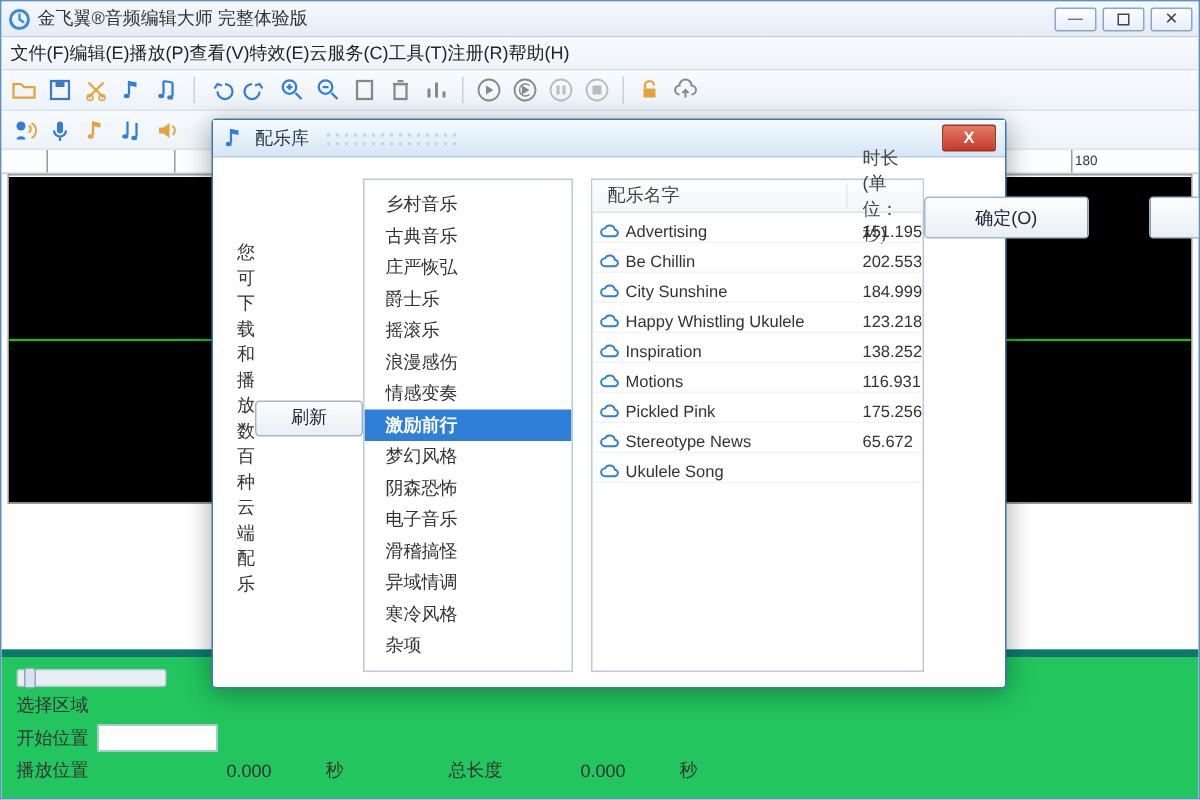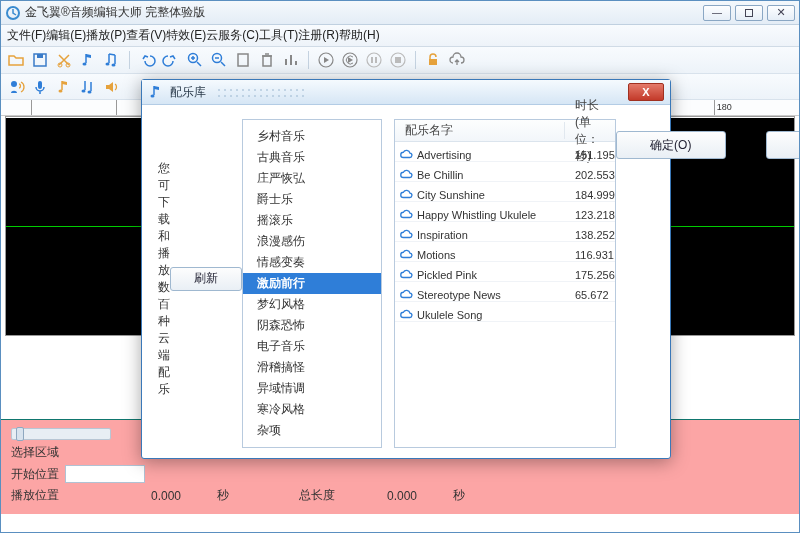--- a/index.html
+++ b/index.html
@@ -74,23 +74,23 @@
   
   .wave {
     height: 220px;
     background: linear-gradient(to bottom,#fff 0,#fff 1px,#000 1px,#000 109px,#0c0 109px,#0c0 110px,#000 110px,#000 218px,#0c0 218px,#0c0 219px,#000 219px);
     border:1px solid #999;
     margin:0 4px;
   }
   
   .status-panel {
     position:absolute;
-    left:0;right:0;bottom:18px;
-    background:#fca5a5;
-    border-top:1px solid #0f766e;
+    left:0;right:0;bottom:0;
+    background:#22c55e;
+    border-top:5px solid #0f766e;
     padding:4px 10px 10px 10px;
     font-size:12px;color:#333;
   }
   .status-panel .row { display:flex;align-items:center;gap:10px;margin-top:4px;}
   .status-panel .row .cell { display:flex;align-items:center;gap:6px;}
   .status-panel .slider { width:100px;height:12px;background:#e8eef4;border:1px solid #b8c6d4;border-radius:2px;position:relative;}
   .status-panel .slider .thumb{position:absolute;left:4px;top:-2px;width:8px;height:14px;background:#d8e3ee;border:1px solid #8fa8c0;border-radius:2px;}
   .status-panel input.field { width:80px;height:18px;border:1px solid #b0c2d4;background:#fff;font-size:11px;padding:0 4px;}
   .status-panel .val { min-width:60px; }
   

